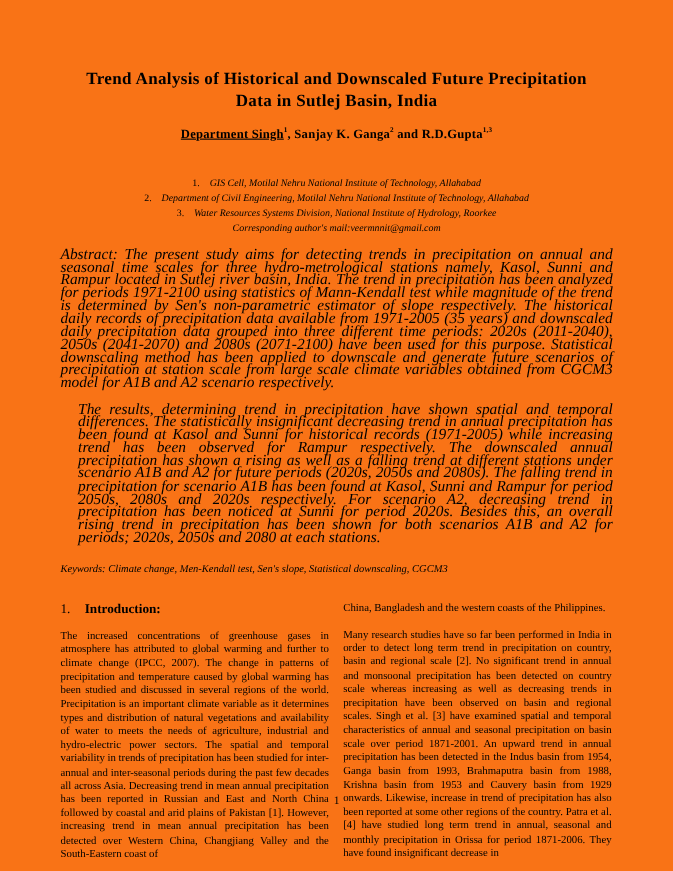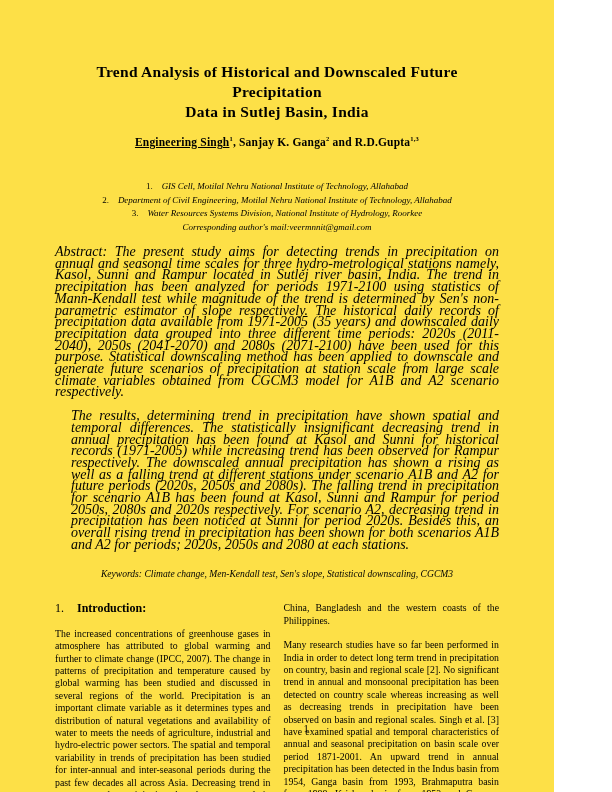--- a/index.html
+++ b/index.html
@@ -1,21 +1,21 @@
 <!DOCTYPE html>
 <html><head>
 <meta charset="utf-8">
 <style>
   html, body { margin: 0; padding: 0; background: #ffffff; }
   .page {
     position: relative;
-    width: 554px;
+    width: 612px;
     height: 792px;
     box-sizing: border-box;
-    background: #fde047;
+    background: #f97316;
     color: #000000;
     font-family: "Liberation Serif", serif;
     padding: 62px 55px 0 55px;
     overflow: hidden;
   }
   .title {
     text-align: center;
     font-weight: bold;
     font-size: 15.5px;
     line-height: 20px;
@@ -49,21 +49,20 @@
     font-size: 14px;
     line-height: 11.7px;
     text-align: justify;
   }
   .abstract-2 { margin-top: 12px; margin-left: 16px; }
   .keywords {
     margin: 17px 0 0 0;
     font-style: italic;
     font-size: 9.55px;
     line-height: 11.7px;
-    text-align: center;
   }
   .columns {
     margin-top: 23px;
     display: flex;
     gap: 13px;
   }
   .col {
     width: 244px;
     font-size: 9.8px;
     line-height: 12.4px;
@@ -89,21 +88,21 @@
 </head>
 <body>
 
 <div class="page">
 
   <div class="title">
     <div>Trend Analysis of Historical and Downscaled Future Precipitation</div>
     <div>Data in Sutlej Basin, India</div>
   </div>
 
-  <div class="authors"><span class="uline">Engineering Singh</span><sup>1</sup><span>, Sanjay K. Ganga</span><sup>2</sup><span> and R.D.Gupta</span><sup>1,3</sup></div>
+  <div class="authors"><span class="uline">Department Singh</span><sup>1</sup><span>, Sanjay K. Ganga</span><sup>2</sup><span> and R.D.Gupta</span><sup>1,3</sup></div>
 
   <div class="affil">
     <div class="affil-item"><span class="num">1.</span><span class="txt">GIS Cell, Motilal Nehru National Institute of Technology, Allahabad</span></div>
     <div class="affil-item"><span class="num">2.</span><span class="txt">Department of Civil Engineering, Motilal Nehru National Institute of Technology, Allahabad</span></div>
     <div class="affil-item"><span class="num">3.</span><span class="txt">Water Resources Systems Division, National Institute of Hydrology, Roorkee</span></div>
     <div class="corresp">Corresponding author's mail:veermnnit@gmail.com</div>
   </div>
 
   <p class="abstract">Abstract:  The present study aims for detecting trends in precipitation on annual and seasonal time scales for three hydro-metrological stations namely, Kasol, Sunni and Rampur located in Sutlej river basin, India. The trend in precipitation has been analyzed for periods 1971-2100 using statistics of Mann-Kendall test while magnitude of the trend is determined by Sen's non-parametric estimator of slope respectively. The historical daily records of precipitation data available from 1971-2005 (35 years) and downscaled daily precipitation data grouped into three different time periods: 2020s (2011-2040), 2050s (2041-2070) and 2080s (2071-2100) have been used for this purpose. Statistical downscaling method has been applied to downscale and generate future scenarios of precipitation at station scale from large scale climate variables obtained from CGCM3 model for A1B and A2 scenario respectively.</p>
   <p class="abstract abstract-2">The results, determining trend in precipitation have shown spatial and temporal differences. The statistically insignificant decreasing trend in annual precipitation has been found at Kasol and Sunni for historical records (1971-2005) while increasing trend has been observed for Rampur respectively. The downscaled annual precipitation has shown a rising as well as a falling trend at different stations under scenario A1B and A2 for future periods (2020s, 2050s and 2080s). The falling trend in precipitation for scenario A1B has been found at Kasol, Sunni and Rampur for period 2050s, 2080s and 2020s respectively. For scenario A2, decreasing trend in precipitation has been noticed at Sunni for period 2020s. Besides this, an overall rising trend in precipitation has been shown for both scenarios A1B and A2 for periods; 2020s, 2050s and 2080 at each stations.</p>

